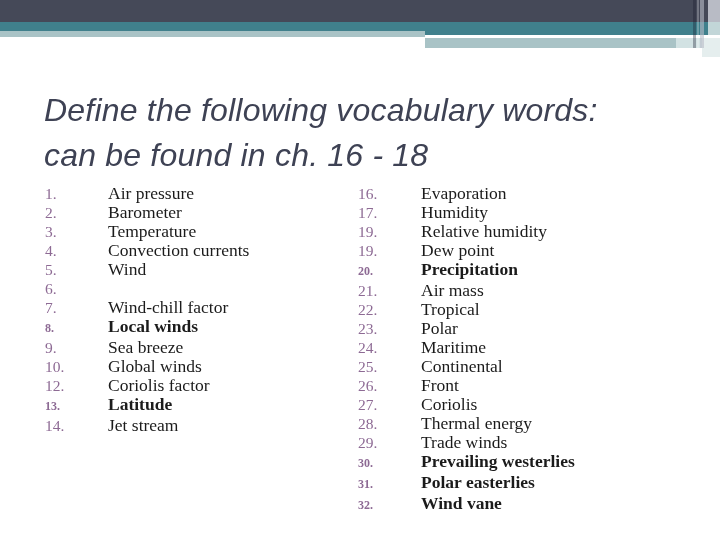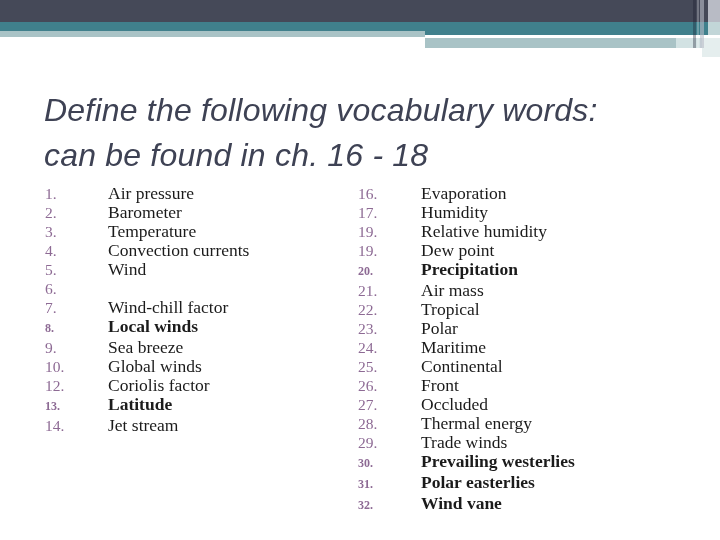--- a/index.html
+++ b/index.html
@@ -194,21 +194,21 @@
         <span class="term">Continental</span>
       </li>
 
       <li class="vocab-item">
         <span class="num">26.</span>
         <span class="term">Front</span>
       </li>
 
       <li class="vocab-item">
         <span class="num">27.</span>
-        <span class="term">Occluded</span>
+        <span class="term">Coriolis</span>
       </li>
 
       <li class="vocab-item">
         <span class="num">28.</span>
         <span class="term">Thermal energy</span>
       </li>
 
       <li class="vocab-item">
         <span class="num">29.</span>
         <span class="term">Trade winds</span>

